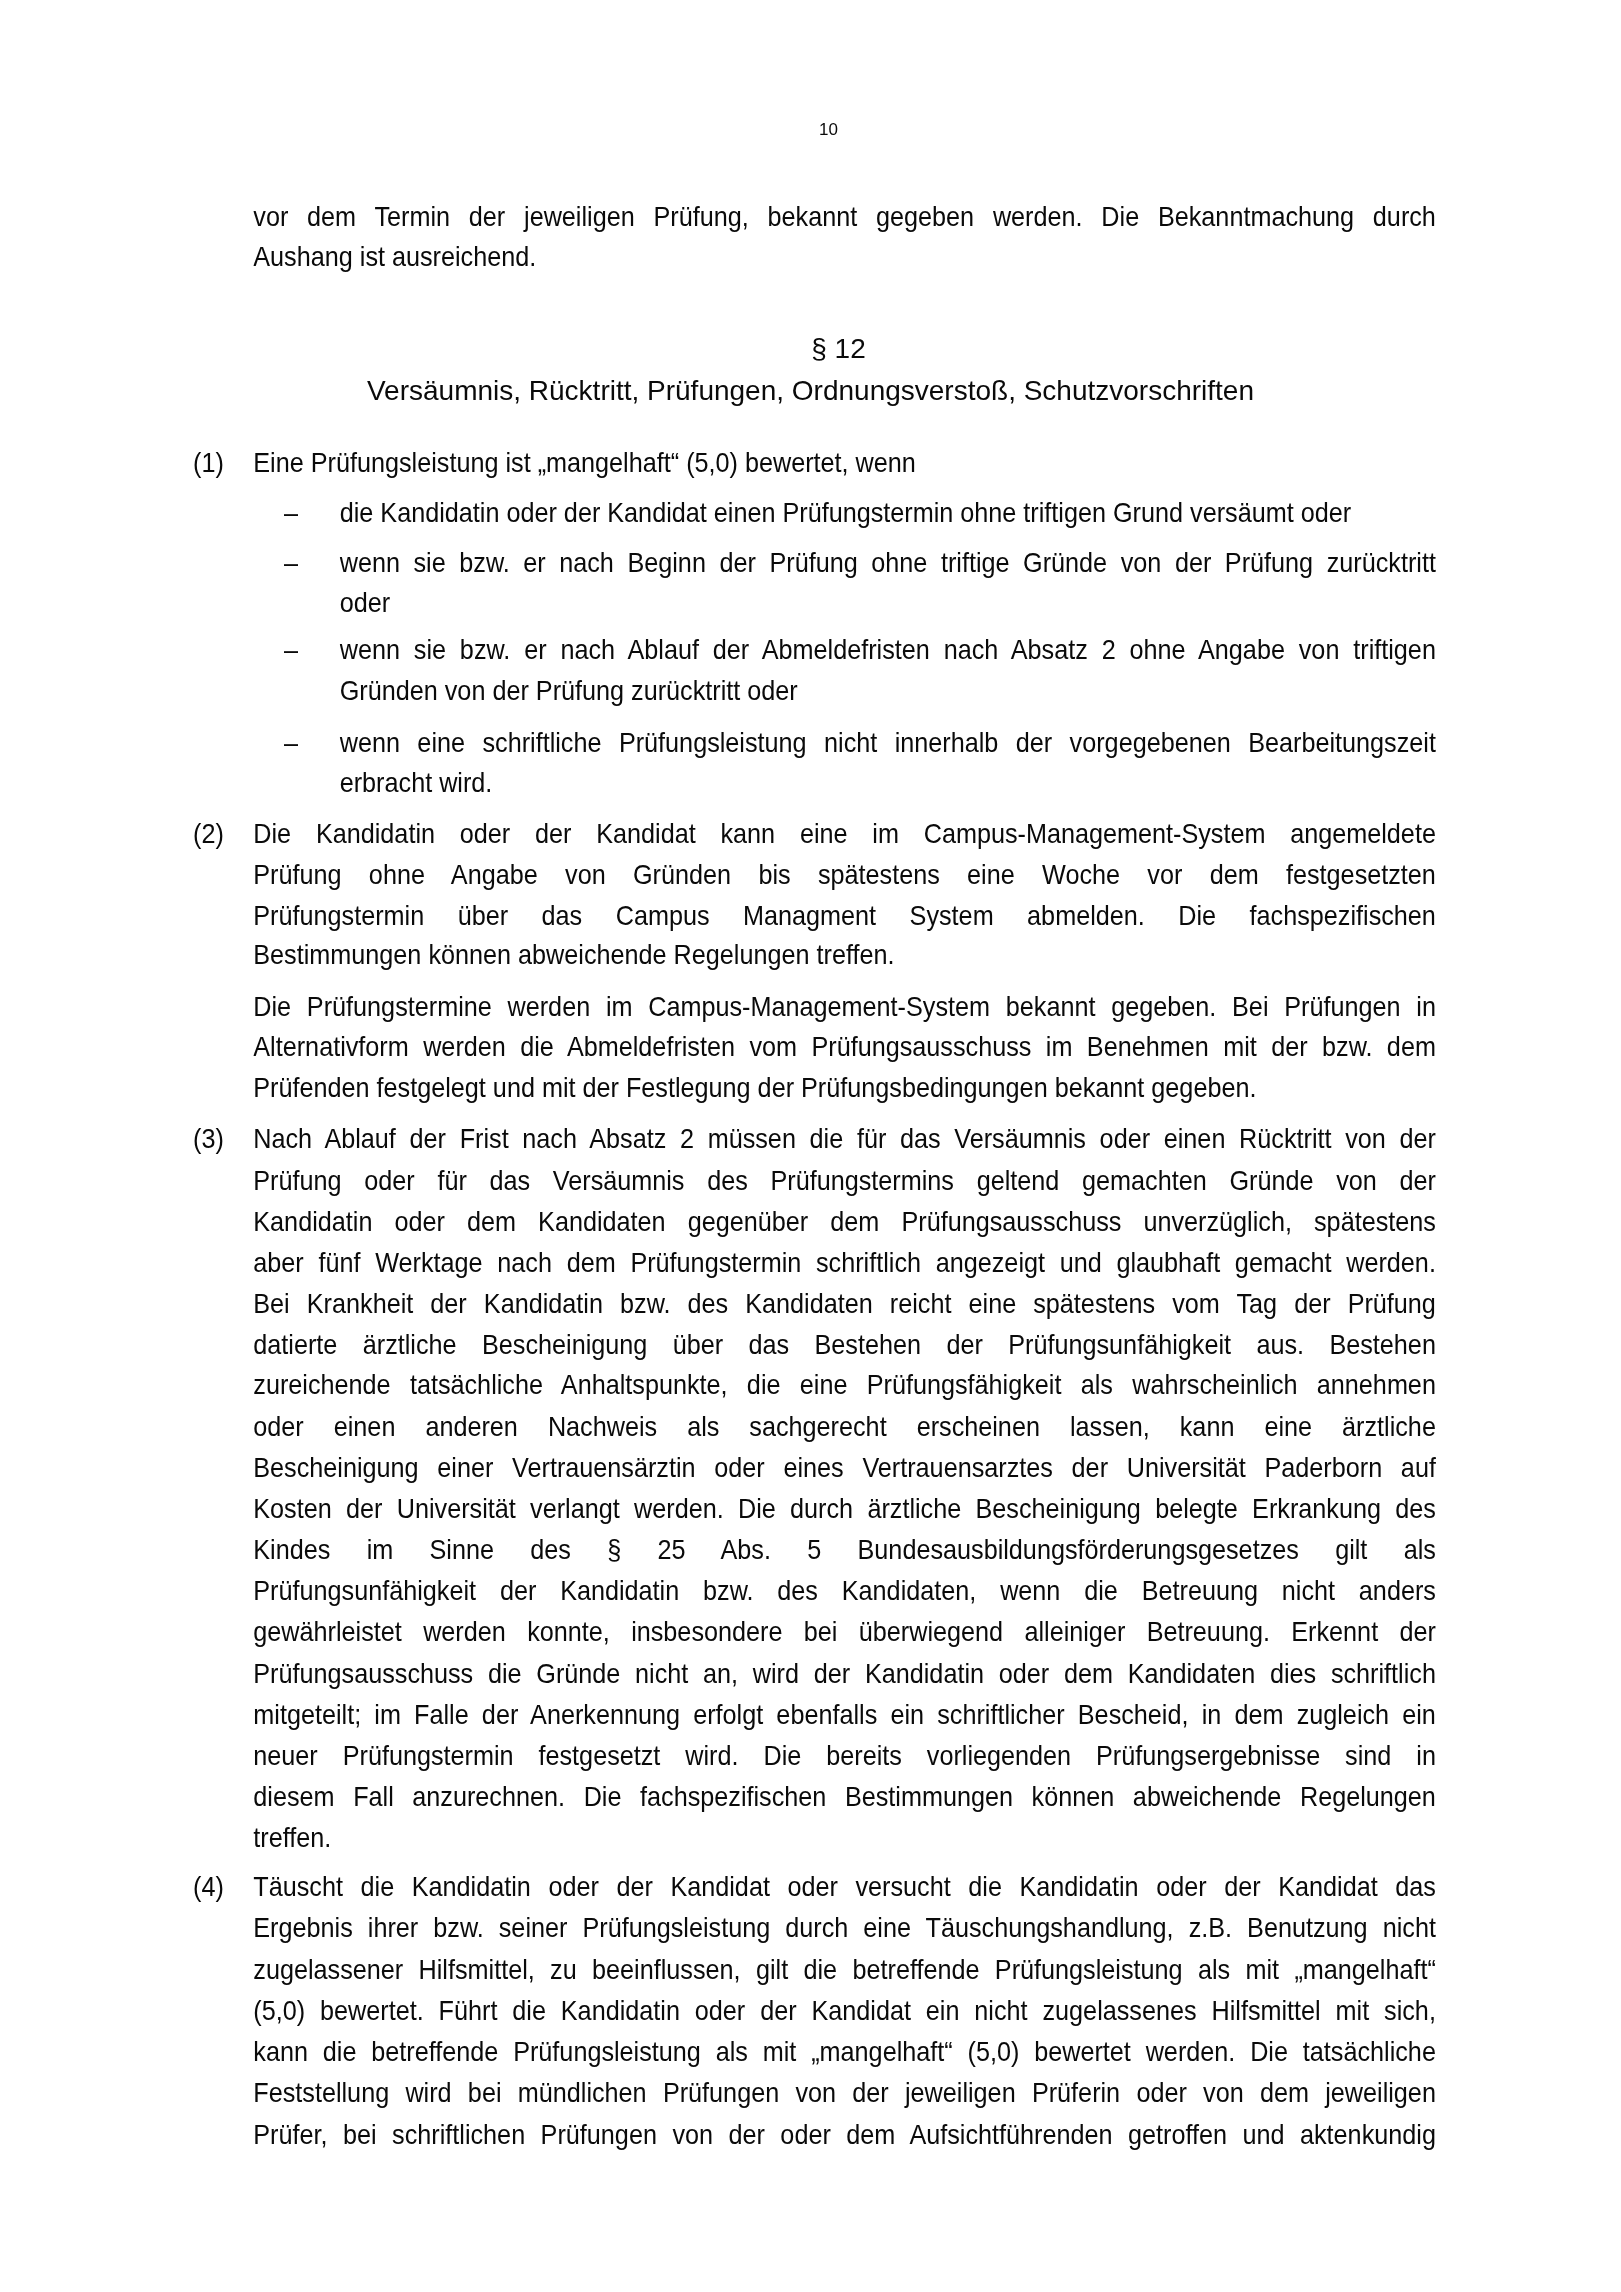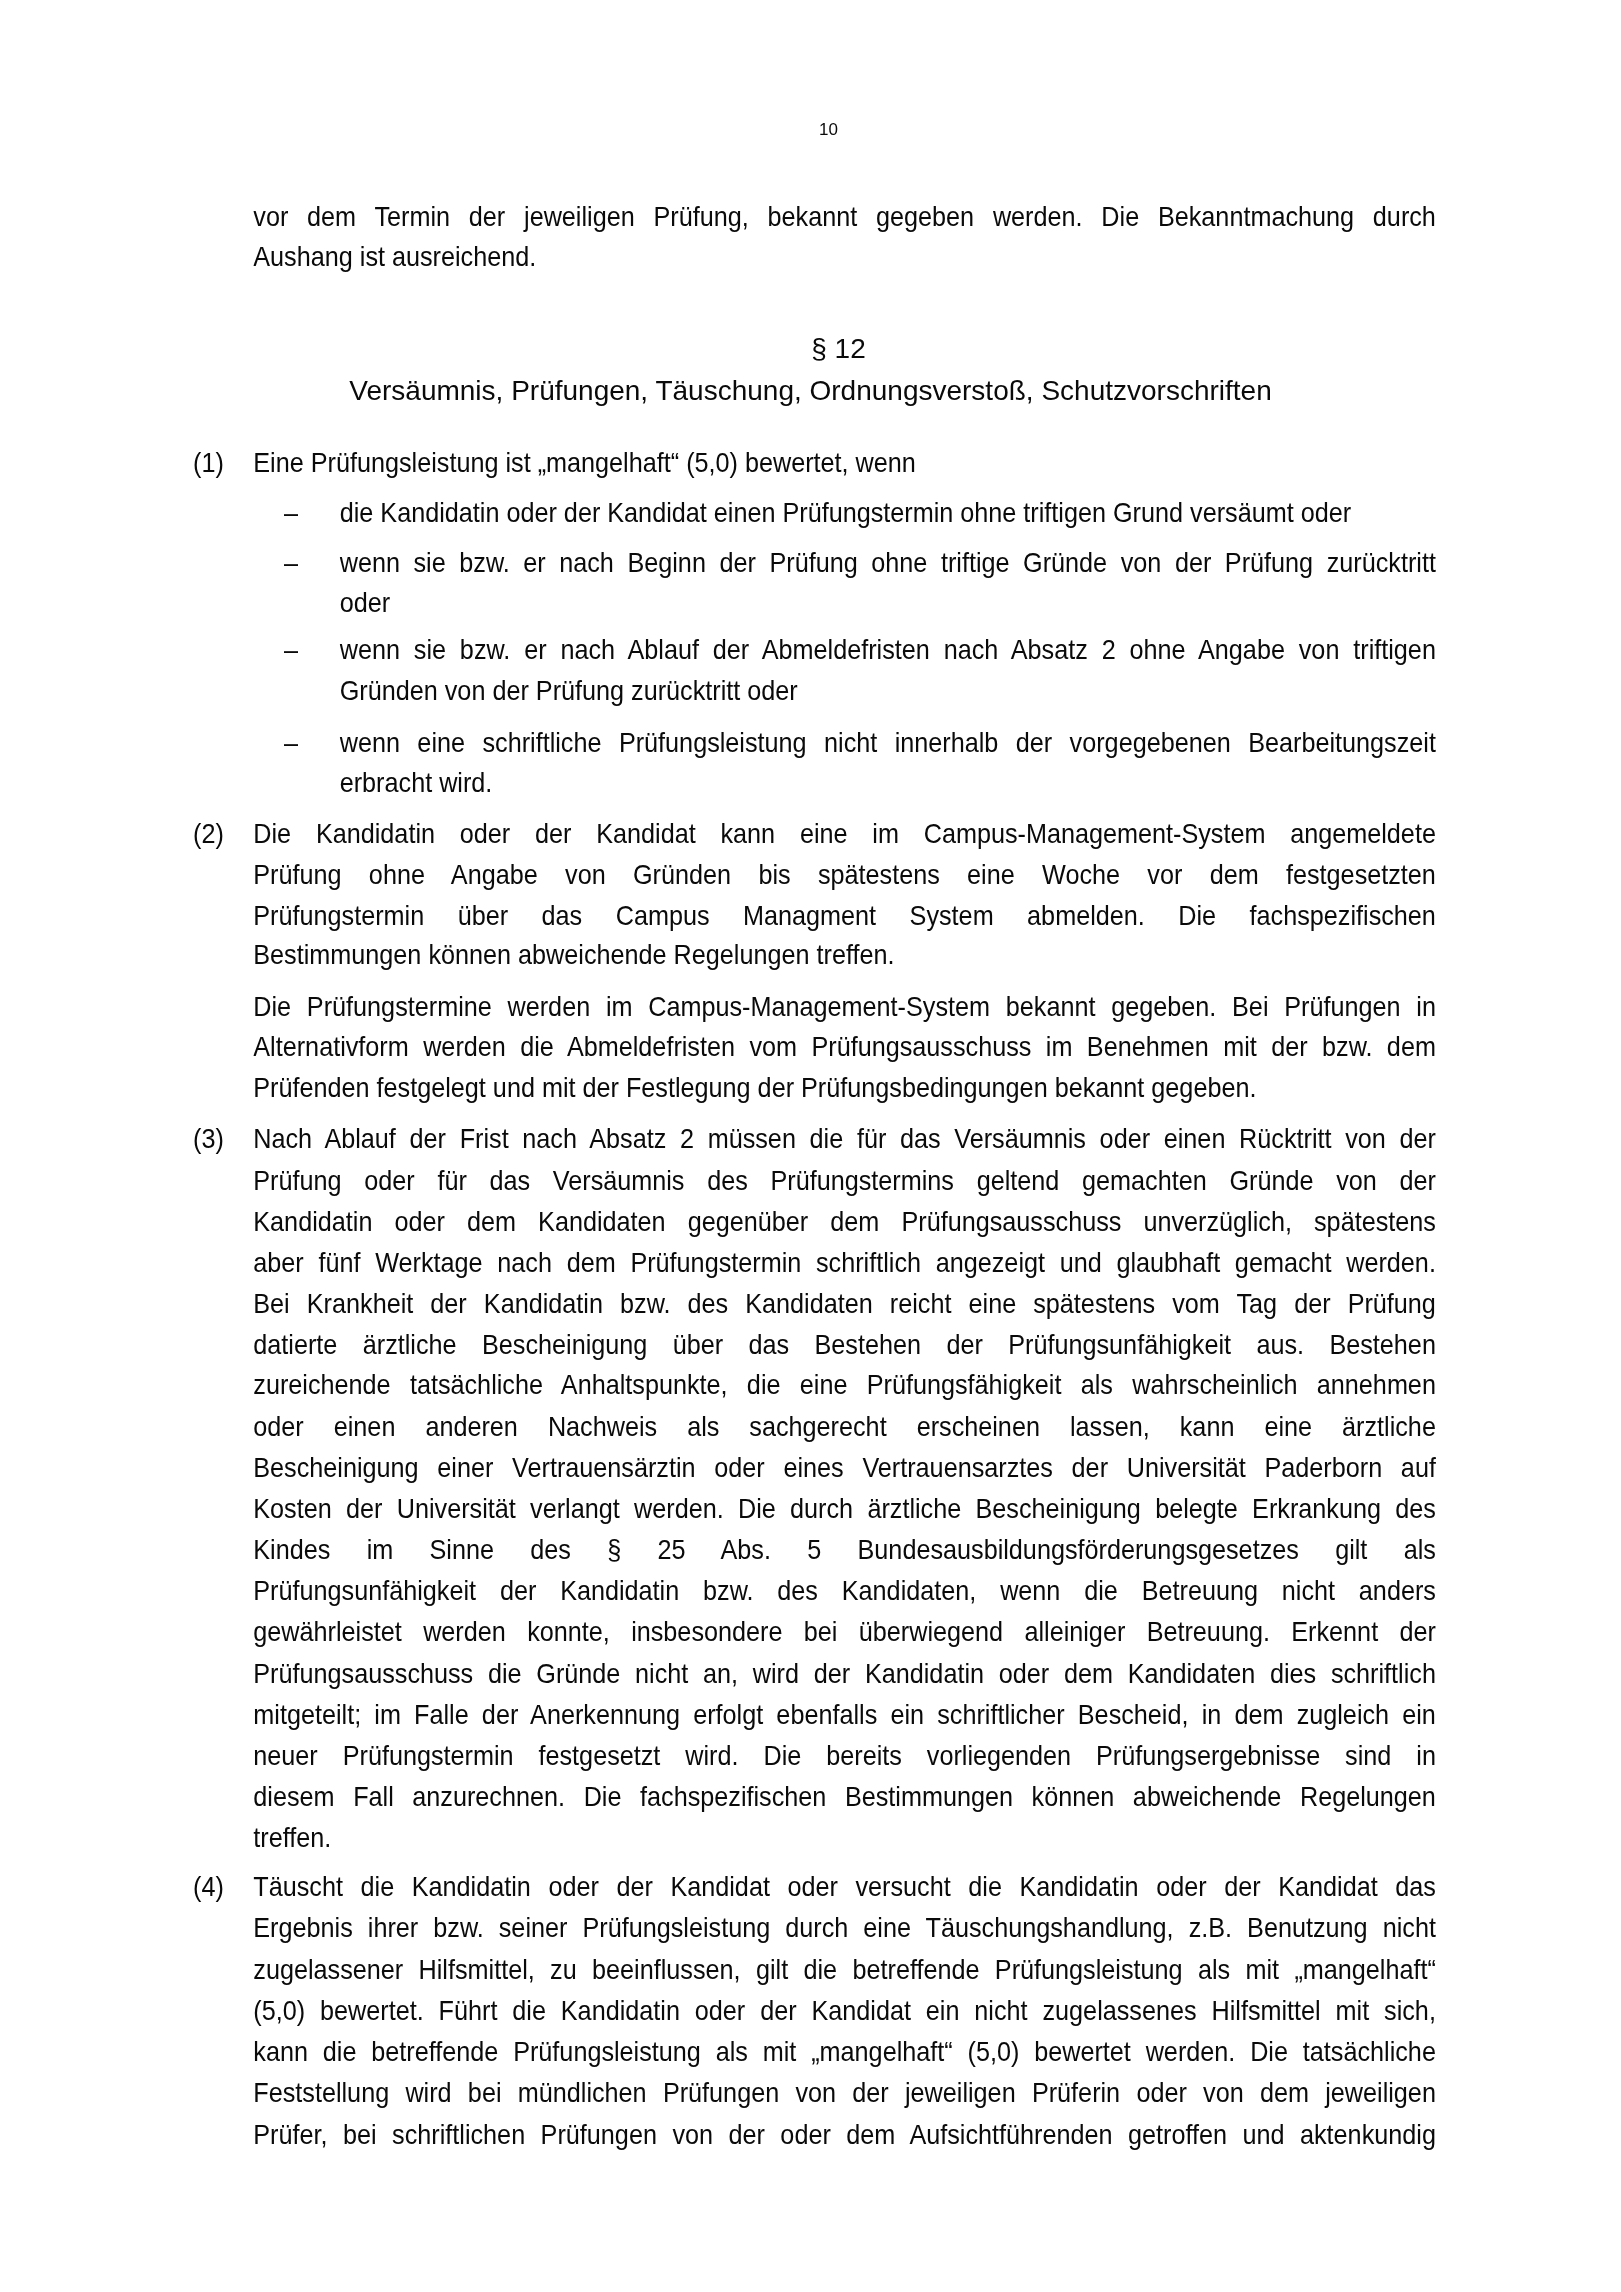--- a/index.html
+++ b/index.html
@@ -19,21 +19,21 @@
 <body>
 
 <div class="page-num">10</div>
 
 <div class="col" style="top:0;">
   <div class="ln j body-ln" style="top:196px;">vor dem Termin der jeweiligen Prüfung, bekannt gegeben werden. Die Bekanntmachung durch</div>
   <div class="ln j l body-ln" style="top:236px;">Aushang ist ausreichend.</div>
 </div>
 
 <div class="heading" style="top:328px;padding-left:28px;">§ 12</div>
-<div class="heading" style="top:370px;">Versäumnis, Prüfungen, Täuschung, Ordnungsverstoß, Schutzvorschriften</div>
+<div class="heading" style="top:370px;">Versäumnis, Rücktritt, Prüfungen, Ordnungsverstoß, Schutzvorschriften</div>
 
 <div class="col" style="top:0;">
 
   <div class="ln lbl" style="top:442px;">(1)</div>
   <div class="ln j l body-ln" style="top:442px;">Eine Prüfungsleistung ist „mangelhaft“ (5,0) bewertet, wenn</div>
 
   <div class="ln dash" style="top:492px;">–</div>
   <div class="ln j l bul-ln" style="top:492px;">die Kandidatin oder der Kandidat einen Prüfungstermin ohne triftigen Grund versäumt oder</div>
 
   <div class="ln dash" style="top:542px;">–</div>

